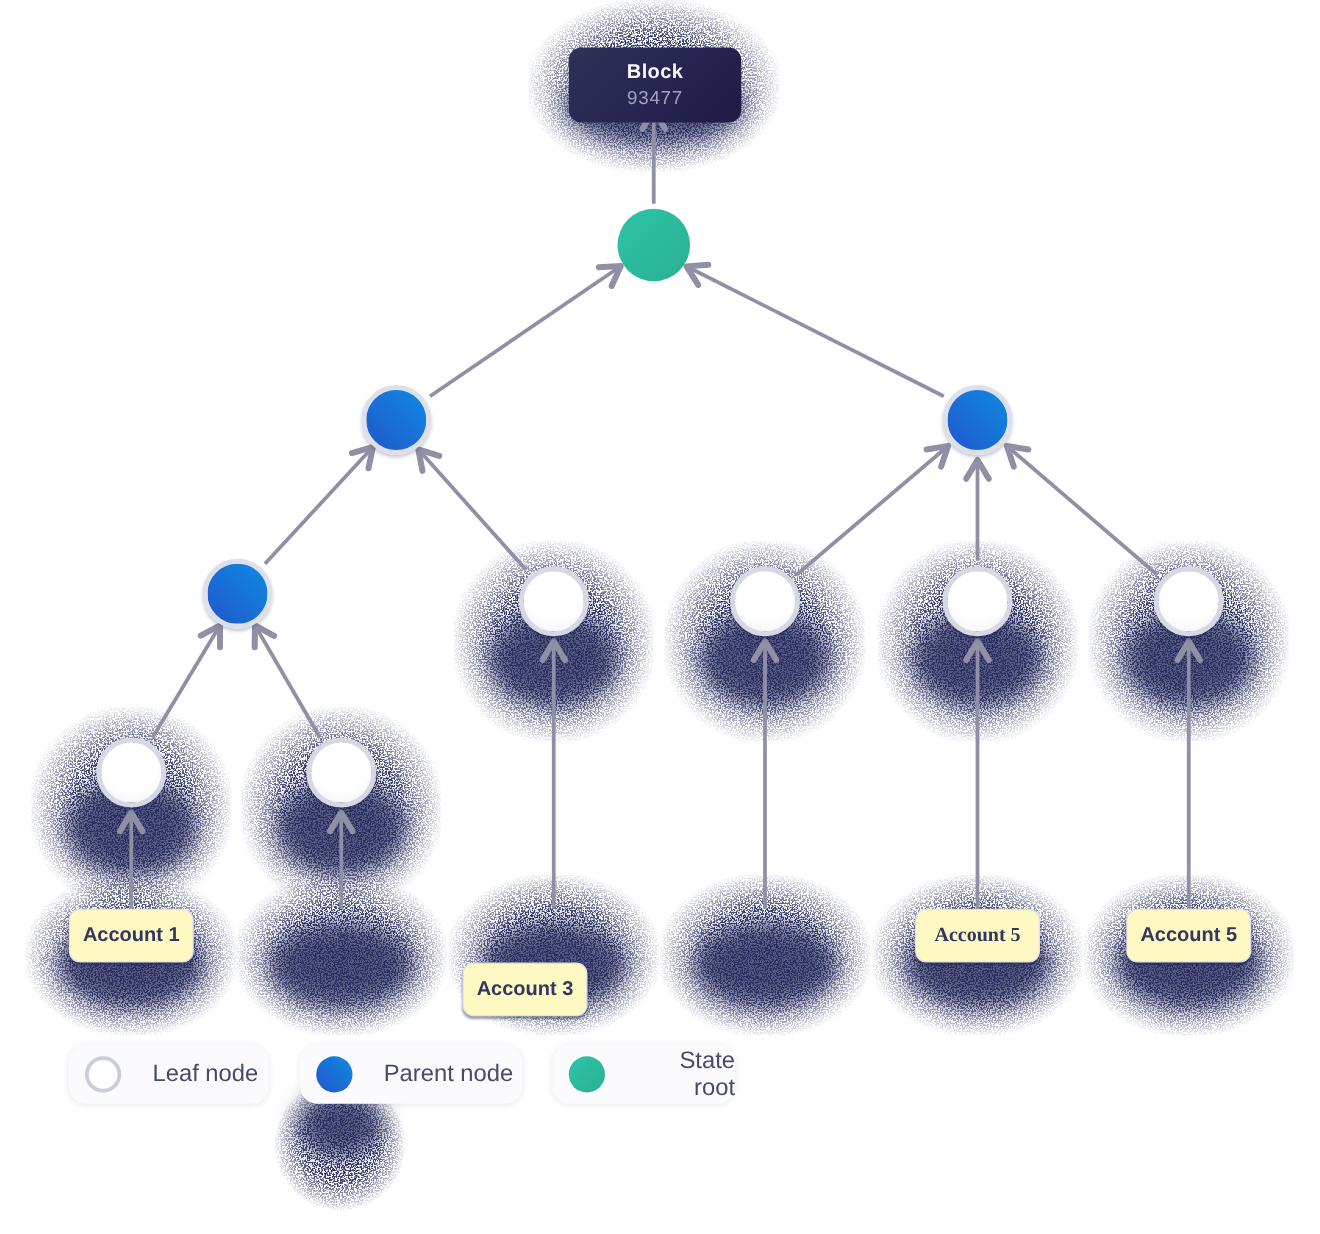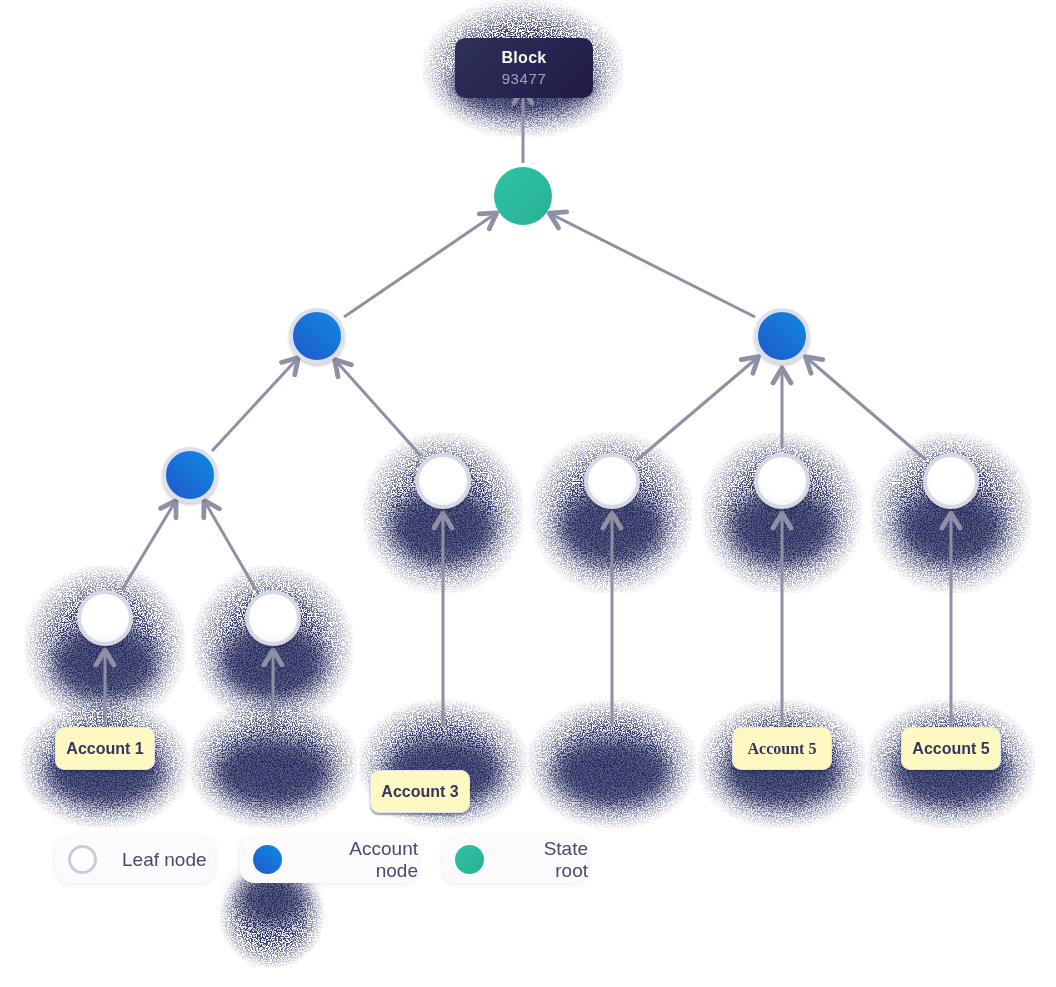--- a/index.html
+++ b/index.html
@@ -170,20 +170,20 @@
   <div class="account" style="left:370px;margin-top:43px;">Account 3</div>
   <div class="account" style="left:732px;font-family:Liberation Serif, serif;">Account 5</div>
   <div class="account" style="left:901px;">Account 5</div>
 
   <div class="pill" style="left:55px; width:160px;">
     <span class="swatch swatch-leaf"></span>
     <span>Leaf node</span>
   </div>
   <div class="pill" style="left:240px; width:178px;">
     <span class="swatch swatch-parent"></span>
-    <span>Account node</span>
+    <span>Parent node</span>
   </div>
   <div class="pill" style="left:442px; width:146px;">
     <span class="swatch swatch-root"></span>
     <span>State root</span>
   </div>
 
 </div>
 
 </body></html>

